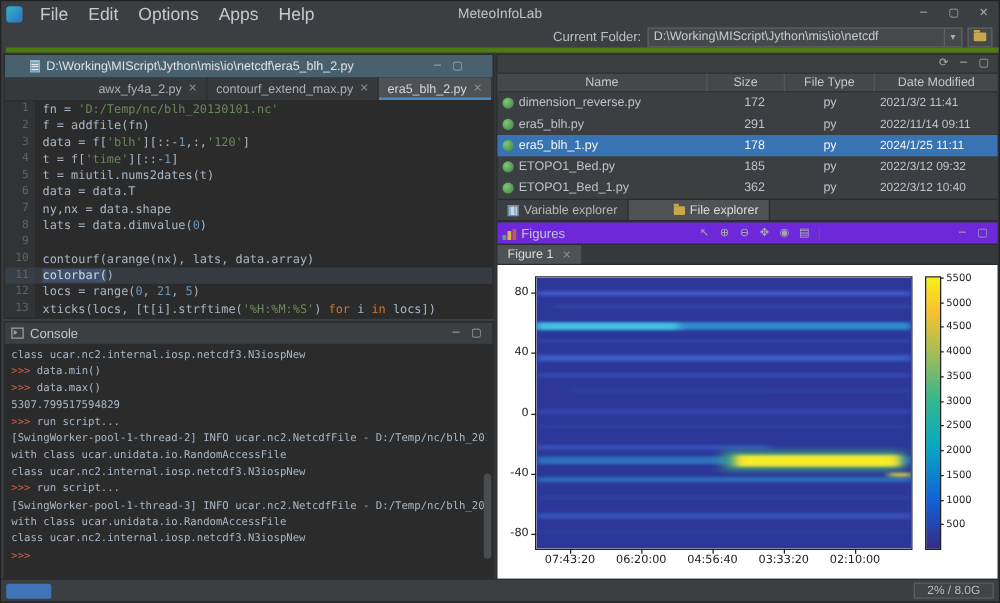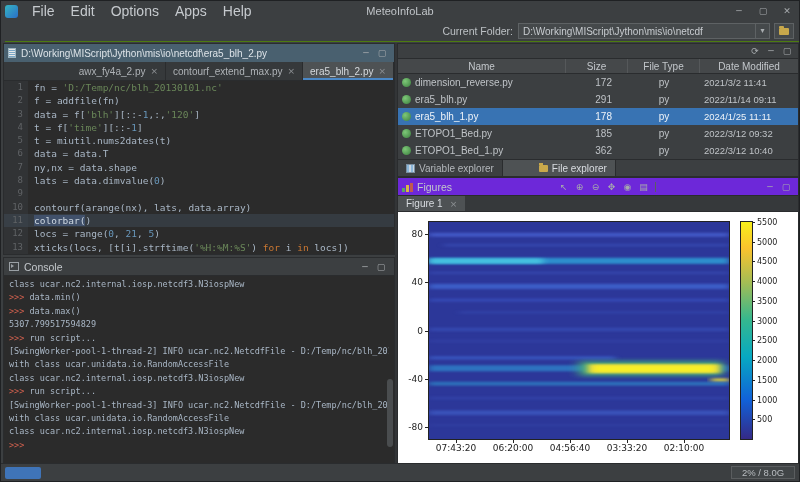--- a/index.html
+++ b/index.html
@@ -9,37 +9,37 @@
   
   .menubar{position:absolute;left:0;top:0;right:0;height:20px;display:flex;align-items:center;padding-left:4px;}
   .app-icon{width:13px;height:13px;border-radius:3px;background:linear-gradient(135deg,#35b5c1,#2a6fc9);margin-right:6px;flex:none;}
   .menus{display:flex;}
   .menu-item{padding:0 8px;line-height:20px;font-size:14px;color:#c6cace;cursor:default;}
   .win-title{position:absolute;left:50%;transform:translateX(-50%);font-size:11px;color:#c0c4c8;}
   .win-controls{margin-left:auto;display:flex;}
   .win-controls .hicon{width:24px;line-height:20px;}
 
   
-  .pathbar{position:absolute;left:4px;top:20px;right:0;height:21px;display:flex;align-items:center;justify-content:flex-end;padding-right:5px;border-bottom:1px solid #4d7c0f;}
+  .pathbar{position:absolute;left:4px;top:20px;right:0;height:21px;display:flex;align-items:center;justify-content:flex-end;padding-right:5px;border-bottom:4px solid #4d7c0f;}
   .pathbar-label{font-size:10.5px;color:#bcc0c4;margin-right:5px;}
   .folder-combo{width:252px;height:16px;background:#45494b;border:1px solid #5e6264;display:flex;align-items:center;}
   .combo-text{flex:1;font-size:10px;color:#c8ccd0;padding:0 4px;white-space:nowrap;overflow:hidden;}
   .combo-arrow{width:14px;text-align:center;font-size:8px;color:#a9adb0;border-left:1px solid #5e6264;line-height:14px;}
   .folder-btn{width:20px;height:16px;margin-left:4px;border:1px solid #5e6264;background:#45494b;display:flex;align-items:center;justify-content:center;}
   .mini-folder{width:10px;height:7px;background:#c8a84b;border-radius:1px;position:relative;}
   .mini-folder::before{content:"";position:absolute;top:-2px;left:0;width:5px;height:2px;background:#c8a84b;border-radius:1px 1px 0 0;}
 
   .hicon{width:16px;text-align:center;font-size:9px;color:#a6aaad;line-height:16px;cursor:default;flex:none;font-family:"DejaVu Sans",sans-serif;}
   .header-icons{display:flex;align-items:center;margin-left:auto;}
   .header-sep{width:1px;height:10px;background:#5a5e60;margin:0 3px;}
   .panel-title{font-size:10.5px;color:#c3c7cb;}
 
   
   .editor-panel{position:absolute;left:2px;top:42px;width:392px;height:212px;background:#2b2b2b;border:1px solid #2a2c2e;}
-  .editor-header{height:18px;background:#49606f;display:flex;align-items:center;padding:0 4px;}
+  .editor-header{height:18px;background:#49606f;display:flex;align-items:center;padding:0 20px;}
   .doc-icon{width:8px;height:10px;border:1px solid #9db4c0;margin-right:5px;flex:none;background:repeating-linear-gradient(#e8e8e8 0 1px,#7aa7c7 1px 2px);}
   .editor-path{flex:1;font-size:10px;color:#dde3e8;white-space:nowrap;overflow:hidden;}
   .editor-tabs{height:19px;background:#36393b;display:flex;border-bottom:1px solid #2a2c2e;justify-content:flex-end;}
   .etab{display:flex;align-items:center;padding:0 7px;font-size:10px;color:#aeb2b6;border-right:1px solid #2a2c2e;white-space:nowrap;}
   .etab.active{background:#4e5254;color:#d5d9dd;box-shadow:inset 0 -2px 0 #4a88c7;}
   .etab-close{margin-left:5px;font-size:9px;color:#8d9194;font-family:"DejaVu Sans",sans-serif;}
   .code-area{position:absolute;top:37px;bottom:0;left:0;right:0;background:linear-gradient(90deg,#313335 0,#313335 24px,#2b2b2b 24px);overflow:hidden;font-family:"DejaVu Sans Mono",monospace;font-size:9.5px;}
   .cline{display:flex;line-height:13.3px;height:13.3px;white-space:pre;}
   .cline.current{background:rgba(62,72,84,0.55);}
   .lnum{width:24px;flex:none;text-align:right;padding-right:5px;color:#606366;font-size:9px;}

